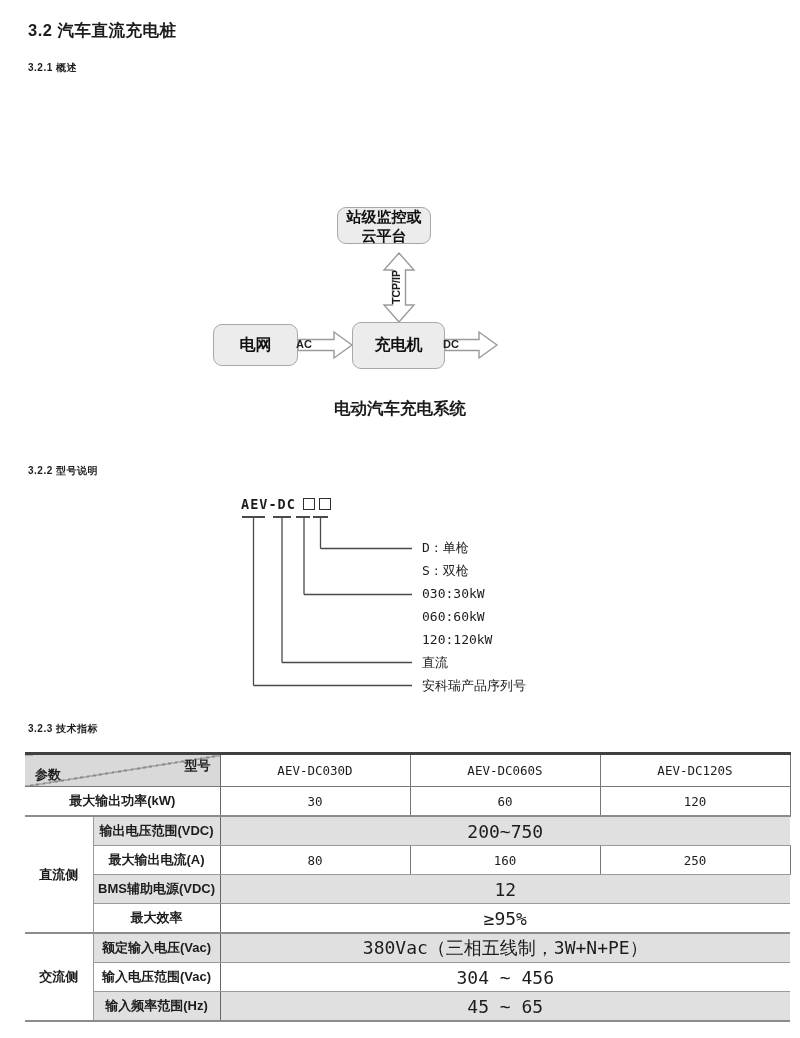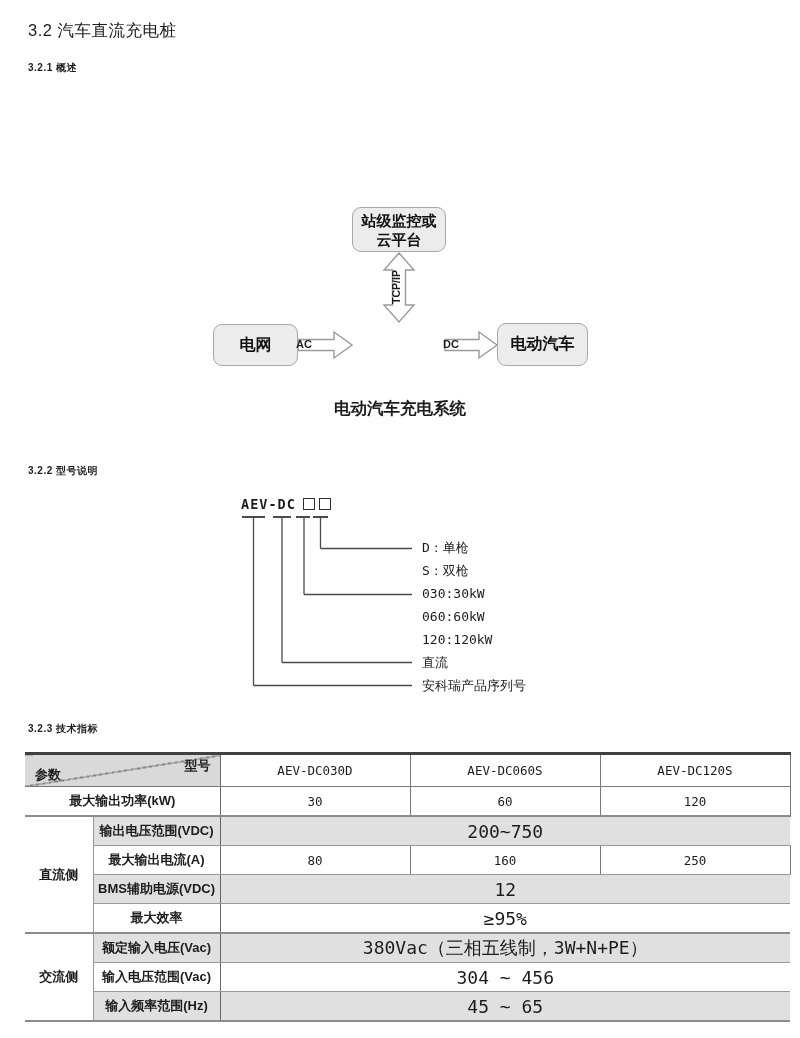--- a/index.html
+++ b/index.html
@@ -2,21 +2,21 @@
 <html><head>
 <meta charset="utf-8">
 <style>
   html,body{margin:0;padding:0;background:#ffffff;}
   .page{
     position:relative; width:800px; height:1038px; background:#ffffff;
     font-family:"Liberation Sans","DejaVu Sans",sans-serif; color:#1c1c1c;
     overflow:hidden;
   }
   .abs{position:absolute;}
-  .h-main{font-size:16.5px; font-weight:normal; letter-spacing:0.5px;}
+  .h-main{font-size:16.5px; font-weight:bold; letter-spacing:0.5px;}
   .h-sub{font-size:10px; font-weight:bold; letter-spacing:0.5px;}
   .body-par{
     width:752px; font-size:13.5px; line-height:29px; font-weight:600;
     text-align:justify; text-indent:2em; letter-spacing:0.3px;
   }
   .mono{font-family:"DejaVu Sans Mono","Liberation Mono",monospace;}
 
   
   .dbox{
     background:#ececec; border:1.4px solid #a8a8a8; border-radius:9px;
@@ -95,36 +95,36 @@
       <line x1="282" y1="517" x2="282" y2="662.5"></line>
       <line x1="304" y1="517" x2="304" y2="594.5"></line>
       <line x1="320.5" y1="517" x2="320.5" y2="548.5"></line>
       <line x1="320.5" y1="548.5" x2="412" y2="548.5"></line>
       <line x1="304" y1="594.5" x2="412" y2="594.5"></line>
       <line x1="282" y1="662.5" x2="412" y2="662.5"></line>
       <line x1="253.5" y1="685.5" x2="412" y2="685.5"></line>
     </g>
   </svg>
 
-  <div class="abs dbox" style="left:352px; top:207px; width:94px; height:45px;">
+  <div class="abs dbox" style="left:337px; top:207px; width:94px; height:37px;">
     <div class="ln">站级监控或</div>
     <div class="ln">云平台</div>
   </div>
   <div class="abs tcp-label" style="left:368px; top:279px;">TCP/IP</div>
 
   <div class="abs dbox" style="left:213px; top:324px; width:85px; height:42px;">
     <div>电网</div>
   </div>
   <div class="abs arrow-label" style="left:296px; top:338px; width:36px;">AC</div>
 
+  <div class="abs dbox" style="left:352px; top:322px; width:93px; height:47px;">
+    <div>充电机</div>
+  </div>
   <div class="abs arrow-label" style="left:443px; top:338px; width:36px;">DC</div>
 
-  <div class="abs dbox" style="left:497px; top:323px; width:91px; height:43px;">
-    <div>电动汽车</div>
-  </div>
 
   <div class="abs caption" style="left:250px; top:398px; width:300px;">电动汽车充电系统</div>
 
   <div class="abs h-sub" style="left:28px; top:464px;">3.2.2 型号说明</div>
 
   <div class="abs" style="left:241px; top:496px; display:flex; align-items:center;">
     <span class="model-prefix mono">AEV-DC</span>
     <span class="msq" style="margin-left:7px;"></span>
     <span class="msq" style="margin-left:4px;"></span>
   </div>

